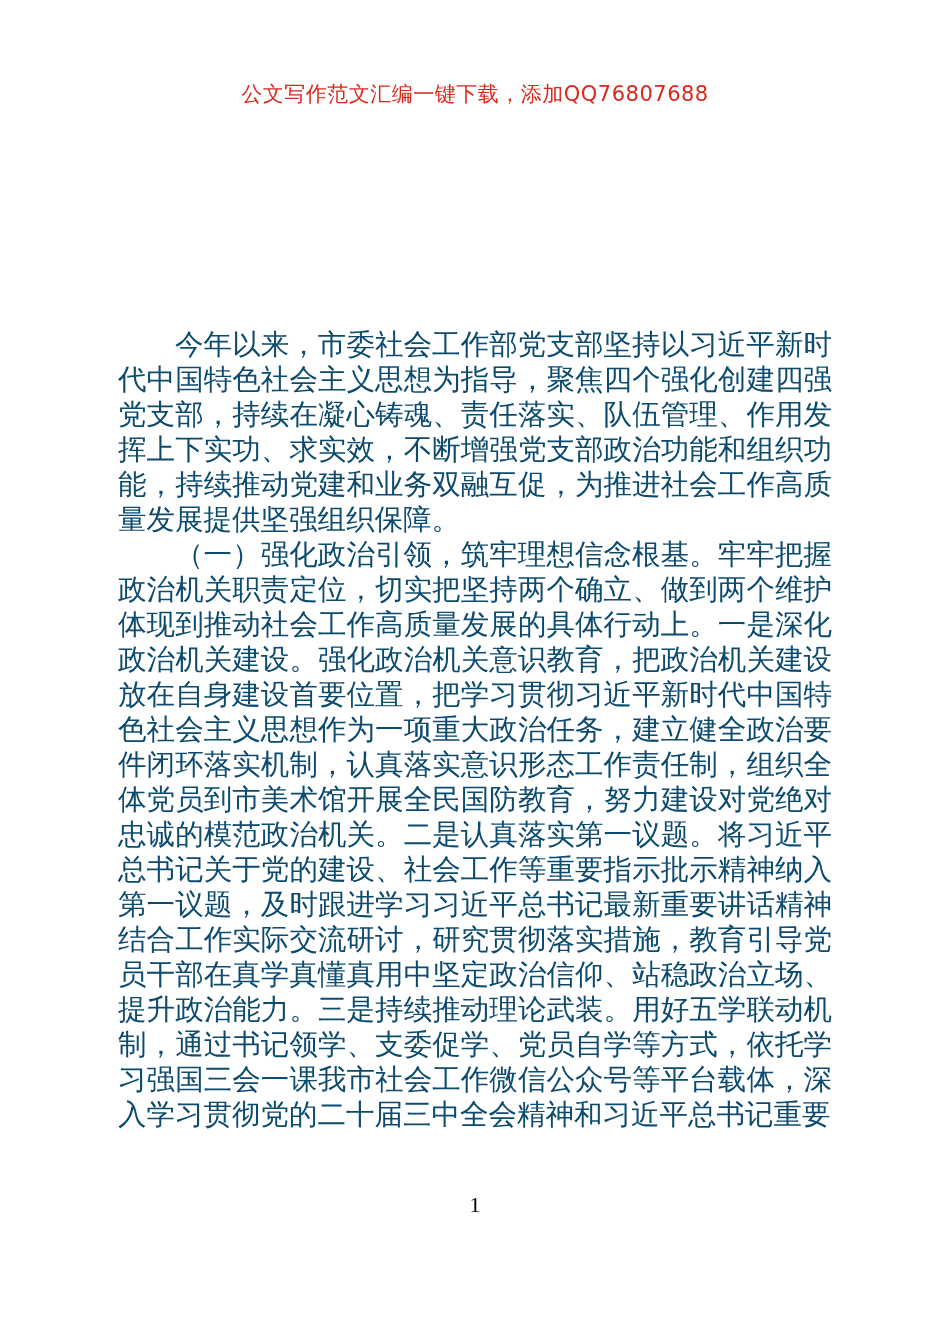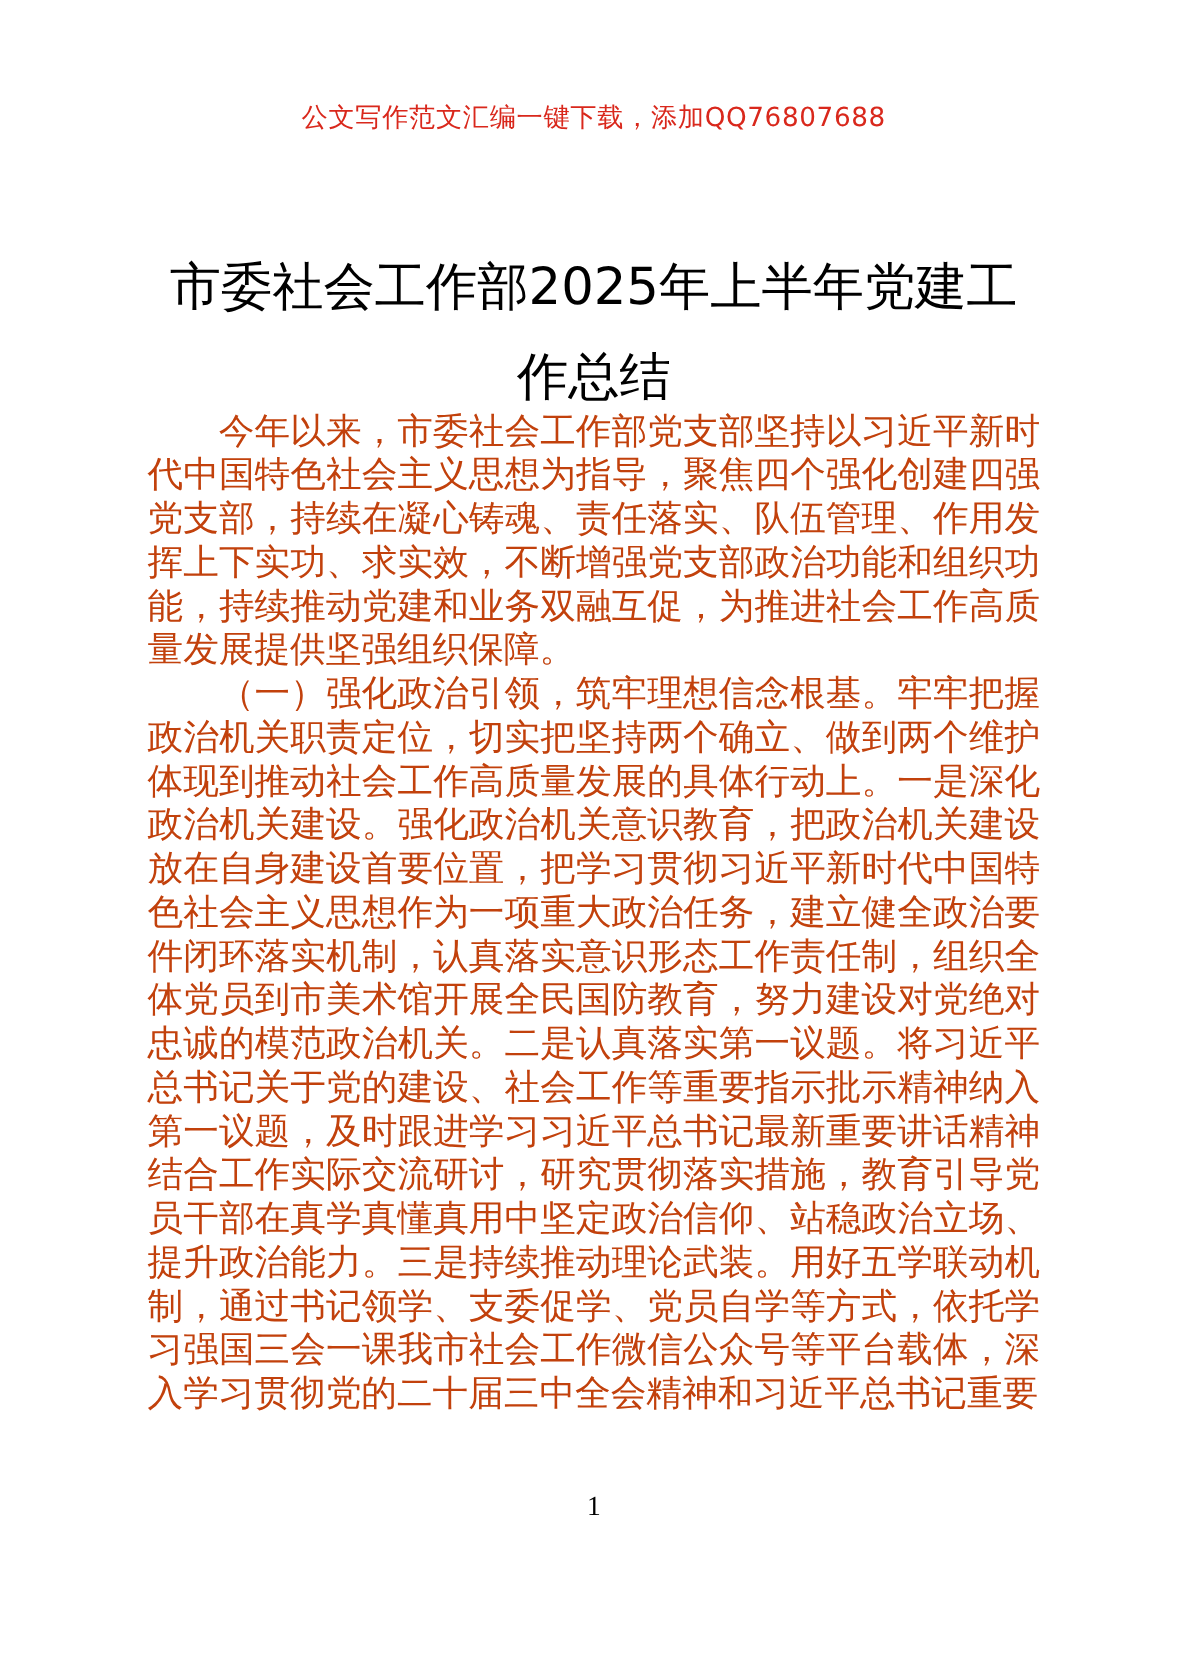--- a/index.html
+++ b/index.html
@@ -54,21 +54,21 @@
   }
 
   
   .doc-body {
     position: absolute;
     top: 327px;
     left: 118px;
     width: 714px;
     font-size: 28.5px;
     line-height: 35px;
-    color: #c2410c;
+    color: #0c4a6e;
     font-family: "DejaVu Sans", "Liberation Sans", sans-serif;
     font-weight: 400;
     text-align: justify;
     text-justify: inter-character;
   }
 
   .doc-body p {
     margin: 0;
     padding: 0;
     text-indent: 2em;
@@ -90,21 +90,20 @@
     font-family: "Liberation Serif", "DejaVu Serif", serif;
   }
 </style>
 </head>
 <body>
 
 <div class="page">
 
   <div class="promo-header">公文写作范文汇编一键下载，添加QQ76807688</div>
 
-  <h1 class="doc-title">市委社会工作部2025年上半年党建工作总结</h1>
 
   <div class="doc-body">
     <p>今年以来，市委社会工作部党支部坚持以习近平新时代中国特色社会主义思想为指导，聚焦四个强化创建四强党支部，持续在凝心铸魂、责任落实、队伍管理、作用发挥上下实功、求实效，不断增强党支部政治功能和组织功能，持续推动党建和业务双融互促，为推进社会工作高质量发展提供坚强组织保障。</p>
     <p>（一）强化政治引领，筑牢理想信念根基。牢牢把握政治机关职责定位，切实把坚持两个确立、做到两个维护体现到推动社会工作高质量发展的具体行动上。一是深化政治机关建设。强化政治机关意识教育，把政治机关建设放在自身建设首要位置，把学习贯彻习近平新时代中国特色社会主义思想作为一项重大政治任务，建立健全政治要件闭环落实机制，认真落实意识形态工作责任制，组织全体党员到市美术馆开展全民国防教育，努力建设对党绝对忠诚的模范政治机关。二是认真落实第一议题。将习近平总书记关于党的建设、社会工作等重要指示批示精神纳入第一议题，及时跟进学习习近平总书记最新重要讲话精神结合工作实际交流研讨，研究贯彻落实措施，教育引导党员干部在真学真懂真用中坚定政治信仰、站稳政治立场、提升政治能力。三是持续推动理论武装。用好五学联动机制，通过书记领学、支委促学、党员自学等方式，依托学习强国三会一课我市社会工作微信公众号等平台载体，深入学习贯彻党的二十届三中全会精神和习近平总书记重要</p>
   </div>
 
   <div class="page-number">1</div>
 
 </div>
 

